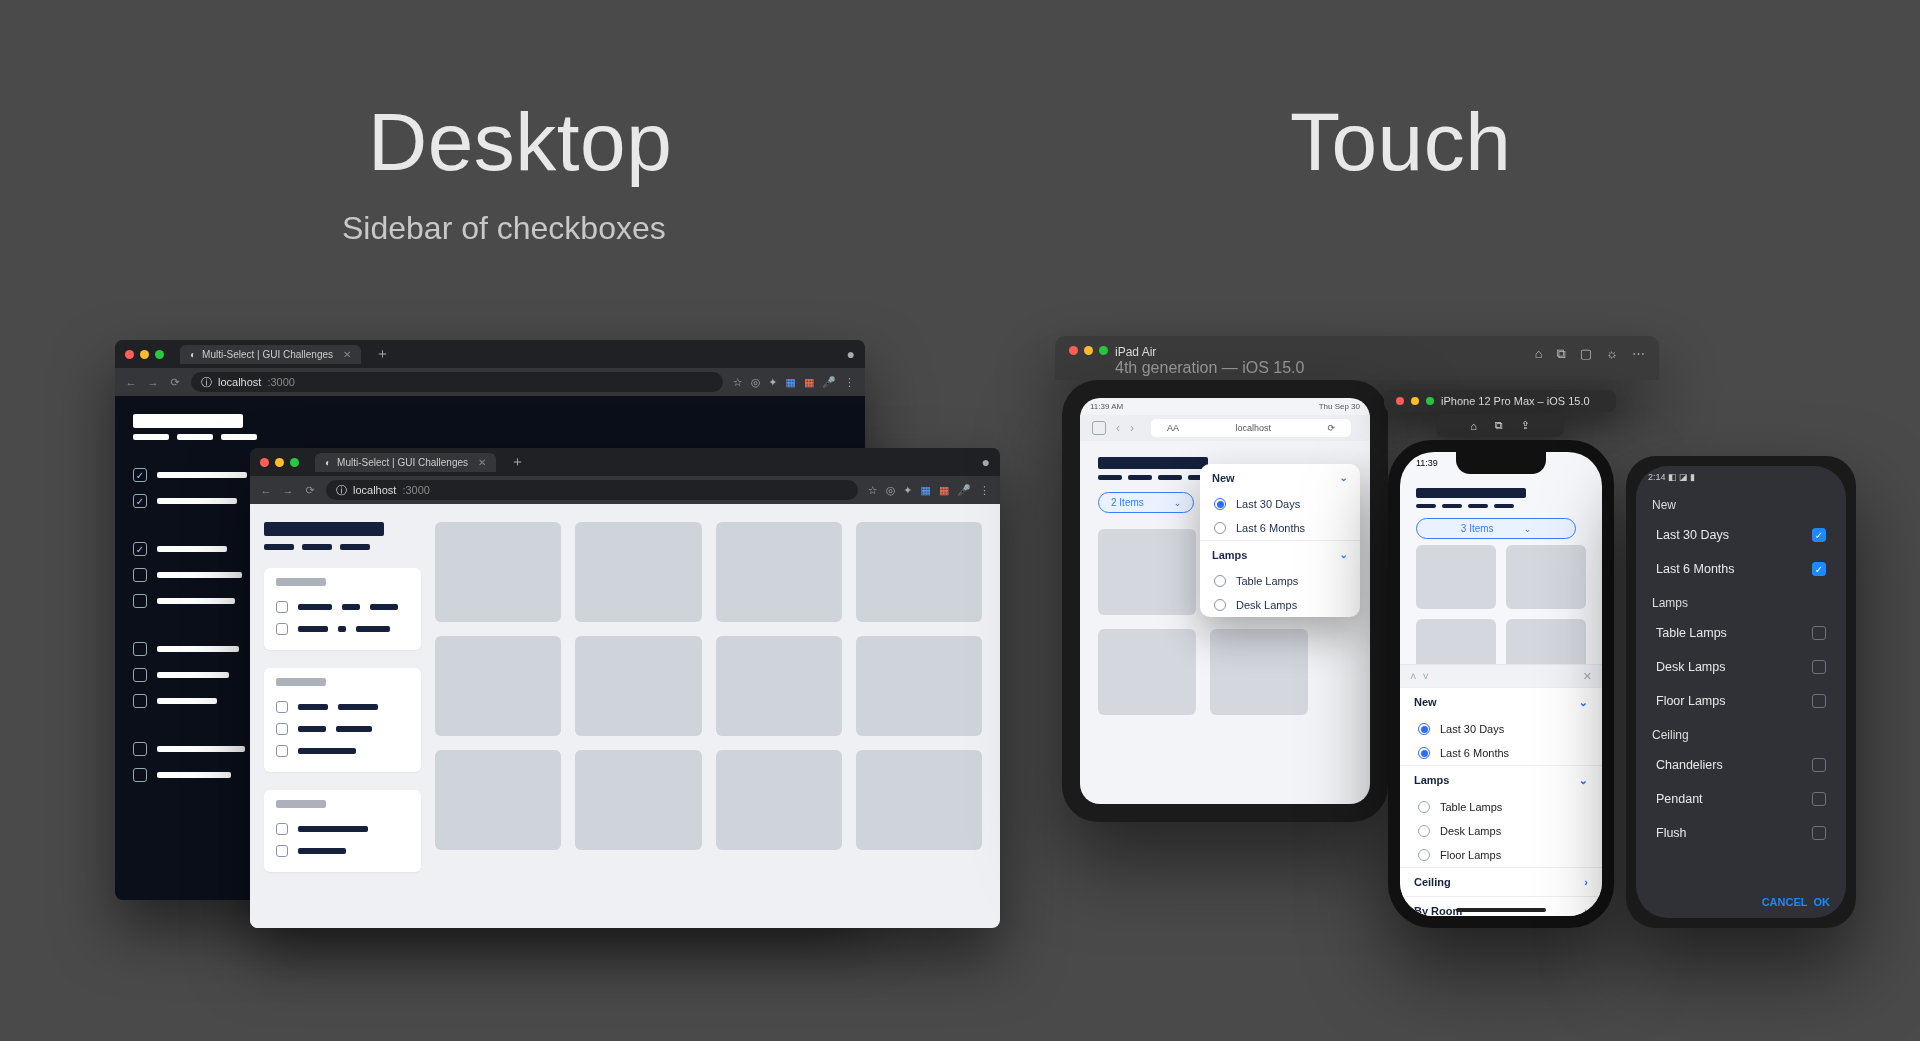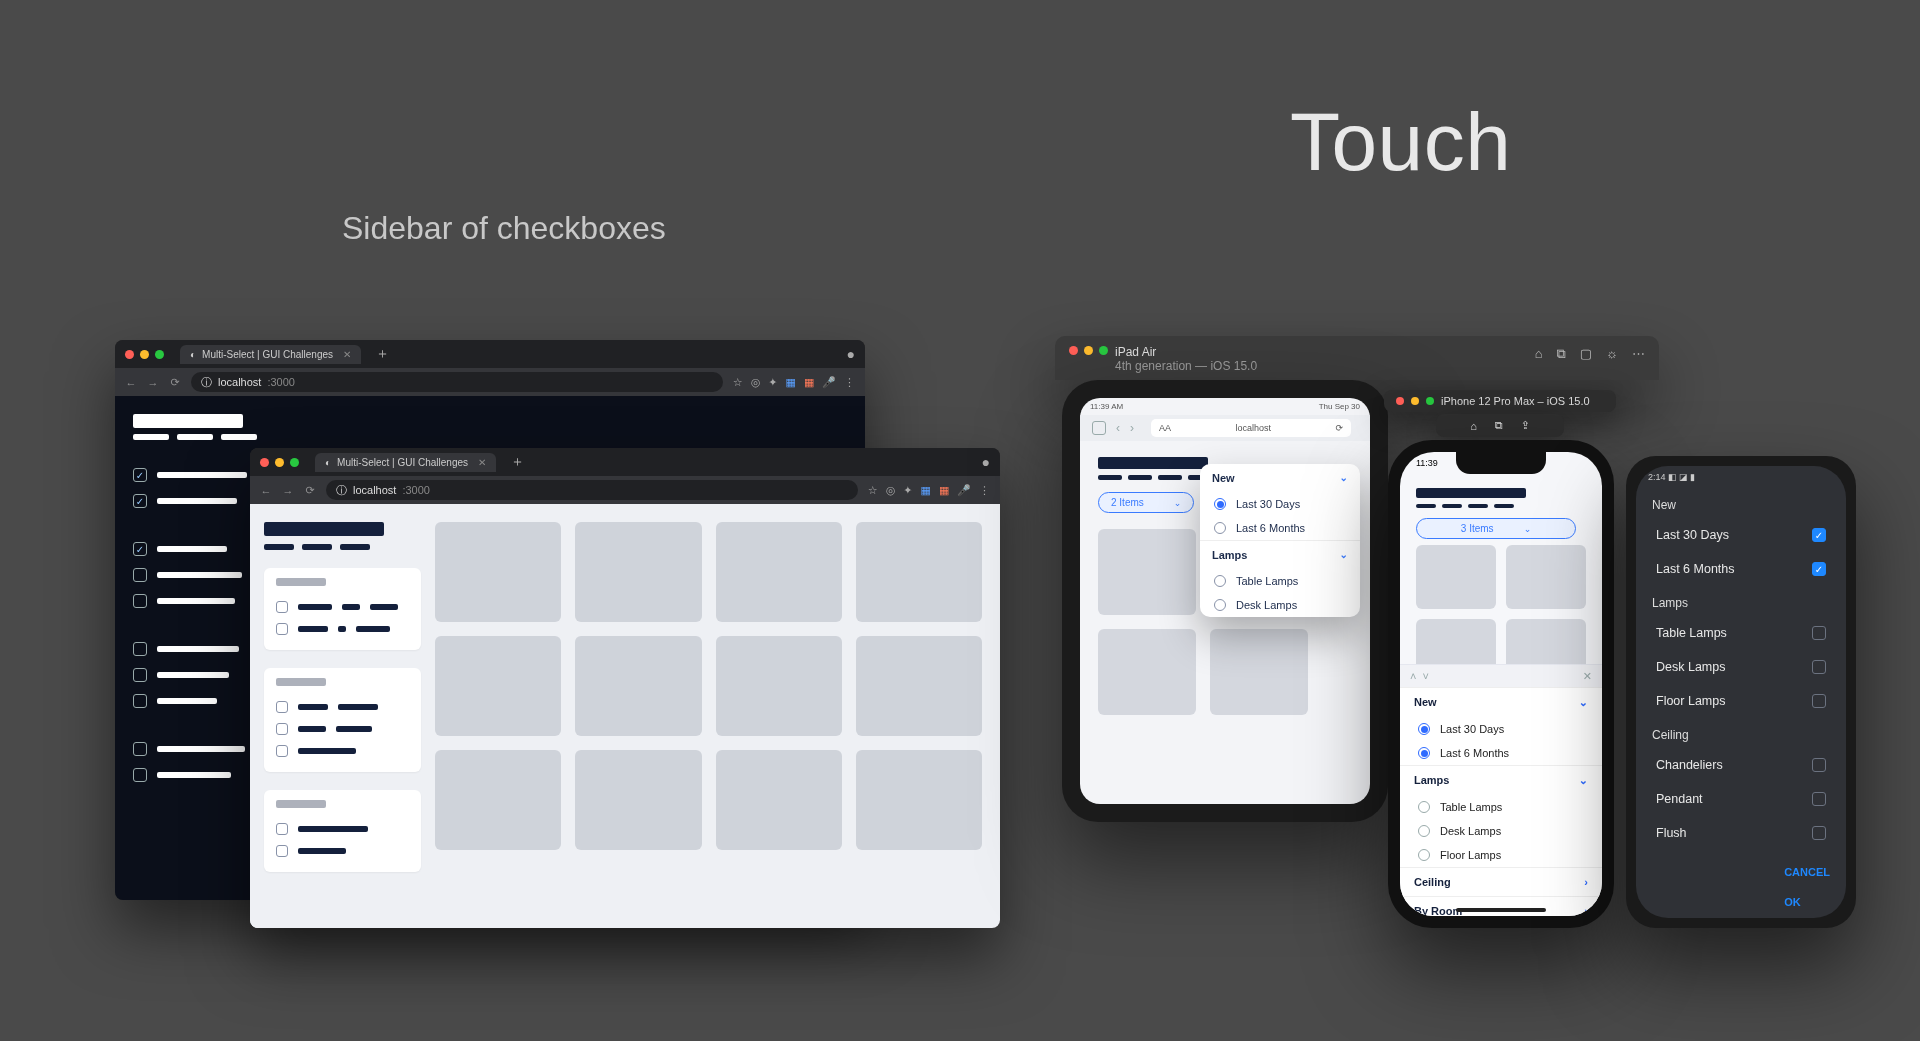--- a/index.html
+++ b/index.html
@@ -99,33 +99,33 @@
   .tile { background:#cfd3da; border-radius:6px; height:100px; }
 
   
   .sim-chrome {
     position:absolute; background:#3b3b3b; border-radius:10px 10px 0 0;
     box-shadow: 0 30px 60px rgba(0,0,0,.45);
     padding:10px 14px 6px;
   }
   .sim-chrome .dots{ margin-bottom:2px;}
   .sim-chrome .title { color:#ddd; font-size:12px; margin-top:-12px; margin-left:46px; }
-  .sim-chrome .title .dim{ color:#9a9a9a; font-size:12px; display:block;}
+  .sim-chrome .title .dim{ color:#9a9a9a; font-size:16px; display:block;}
   .sim-chrome .tools{ position:absolute; right:14px; top:10px; color:#bbb; display:flex; gap:14px; font-size:13px;}
 
   .ipad-body {
     position:absolute; background:#1b1b1b; border-radius:36px; padding:18px;
     box-shadow: 0 40px 80px rgba(0,0,0,.5);
   }
   .ipad-screen { background:#f3f4f7; border-radius:20px; width:100%; height:100%; overflow:hidden; position:relative;}
   .ipad-status{ display:flex; justify-content:space-between; font-size:8px; color:#555; padding:4px 10px;}
   .ipad-safari{ height:26px; background:#eceef2; display:flex; align-items:center; gap:10px; padding:0 12px; }
   .ipad-safari .sq{ width:14px;height:14px;border:1px solid #9aa;border-radius:3px;}
   .ipad-safari .chev{ color:#9aa; font-size:12px;}
-  .ipad-safari .addr{ flex:0 0 200px; margin:0 auto; height:18px; background:#fff; border-radius:5px; display:flex;align-items:center;justify-content:space-between; padding:0 8px; font-size:9px; color:#555;}
+  .ipad-safari .addr{ flex:0 0 200px; margin:0 auto; height:18px; background:#fff; border-radius:5px; display:flex;align-items:center;justify-content:space-between; padding:0 16px; font-size:9px; color:#555;}
   .ipad-content{ padding:16px 18px; }
   .ipad-hd{ background:#14203c; height:12px; width:110px; border-radius:2px; margin-bottom:6px;}
   .ipad-sub{ display:flex; gap:6px; margin-bottom:12px;}
   .ipad-sub span{background:#14203c; height:5px; width:24px; border-radius:2px; display:block;}
   .pill{ border:1px solid #3a7bff; color:#3a7bff; background:#eaf1ff; font-size:10px; padding:4px 12px; border-radius:999px; display:inline-flex; align-items:center; gap:30px;}
   .pill .chev{ font-size:9px;}
   .ipad-grid{ display:grid; grid-template-columns:repeat(2,1fr); gap:14px; margin-top:16px; width:210px;}
   .ipad-tile{ background:#d4d7de; border-radius:6px; height:86px;}
 
   .popover{
@@ -178,28 +178,29 @@
     position:absolute; background:#1a1a1a; border-radius:30px; padding:10px;
     box-shadow:0 40px 80px rgba(0,0,0,.55);
   }
   .android-screen{ background:#2f3136; width:100%; height:100%; border-radius:32px; overflow:hidden; position:relative; color:#e8e8e8;}
   .and-status{ font-size:9px; padding:6px 12px; color:#ccc;}
   .and-sec-h{ font-size:12px; color:#ddd; padding:10px 16px 6px;}
   .and-opt{ display:flex; align-items:center; justify-content:space-between; padding:10px 20px; font-size:12.5px;}
   .and-opt .cb{ width:14px;height:14px;border:1.5px solid #6b7280;border-radius:3px; display:flex;align-items:center;justify-content:center;}
   .and-opt .cb.on{ background:#1e88ff; border-color:#1e88ff;}
   .and-opt .cb.on::after{content:"✓"; color:#fff; font-size:10px;}
-  .and-actions{ position:absolute; right:16px; bottom:10px; display:flex; gap:18px; font-size:11px; color:#1e88ff; font-weight:600;flex-direction:column;}
+  .and-actions{ position:absolute; right:16px; bottom:10px; display:flex; gap:6px; font-size:11px; color:#1e88ff; font-weight:600;}
 
 </style>
 </head>
 <body>
 
 <div class="stage">
 
+  <div class="col-title" style="left:368px; top:95px;">Desktop</div>
   <div class="col-sub" style="left:342px; top:210px;">Sidebar of checkboxes</div>
   <div class="col-title" style="left:1290px; top:95px;">Touch</div>
 
   <div class="browser" style="left:115px; top:340px; width:750px; height:560px;">
     <div class="tabbar">
       <div class="dots">
         <span class="dot r"></span>
         <span class="dot y"></span>
         <span class="dot g"></span>
       </div>

